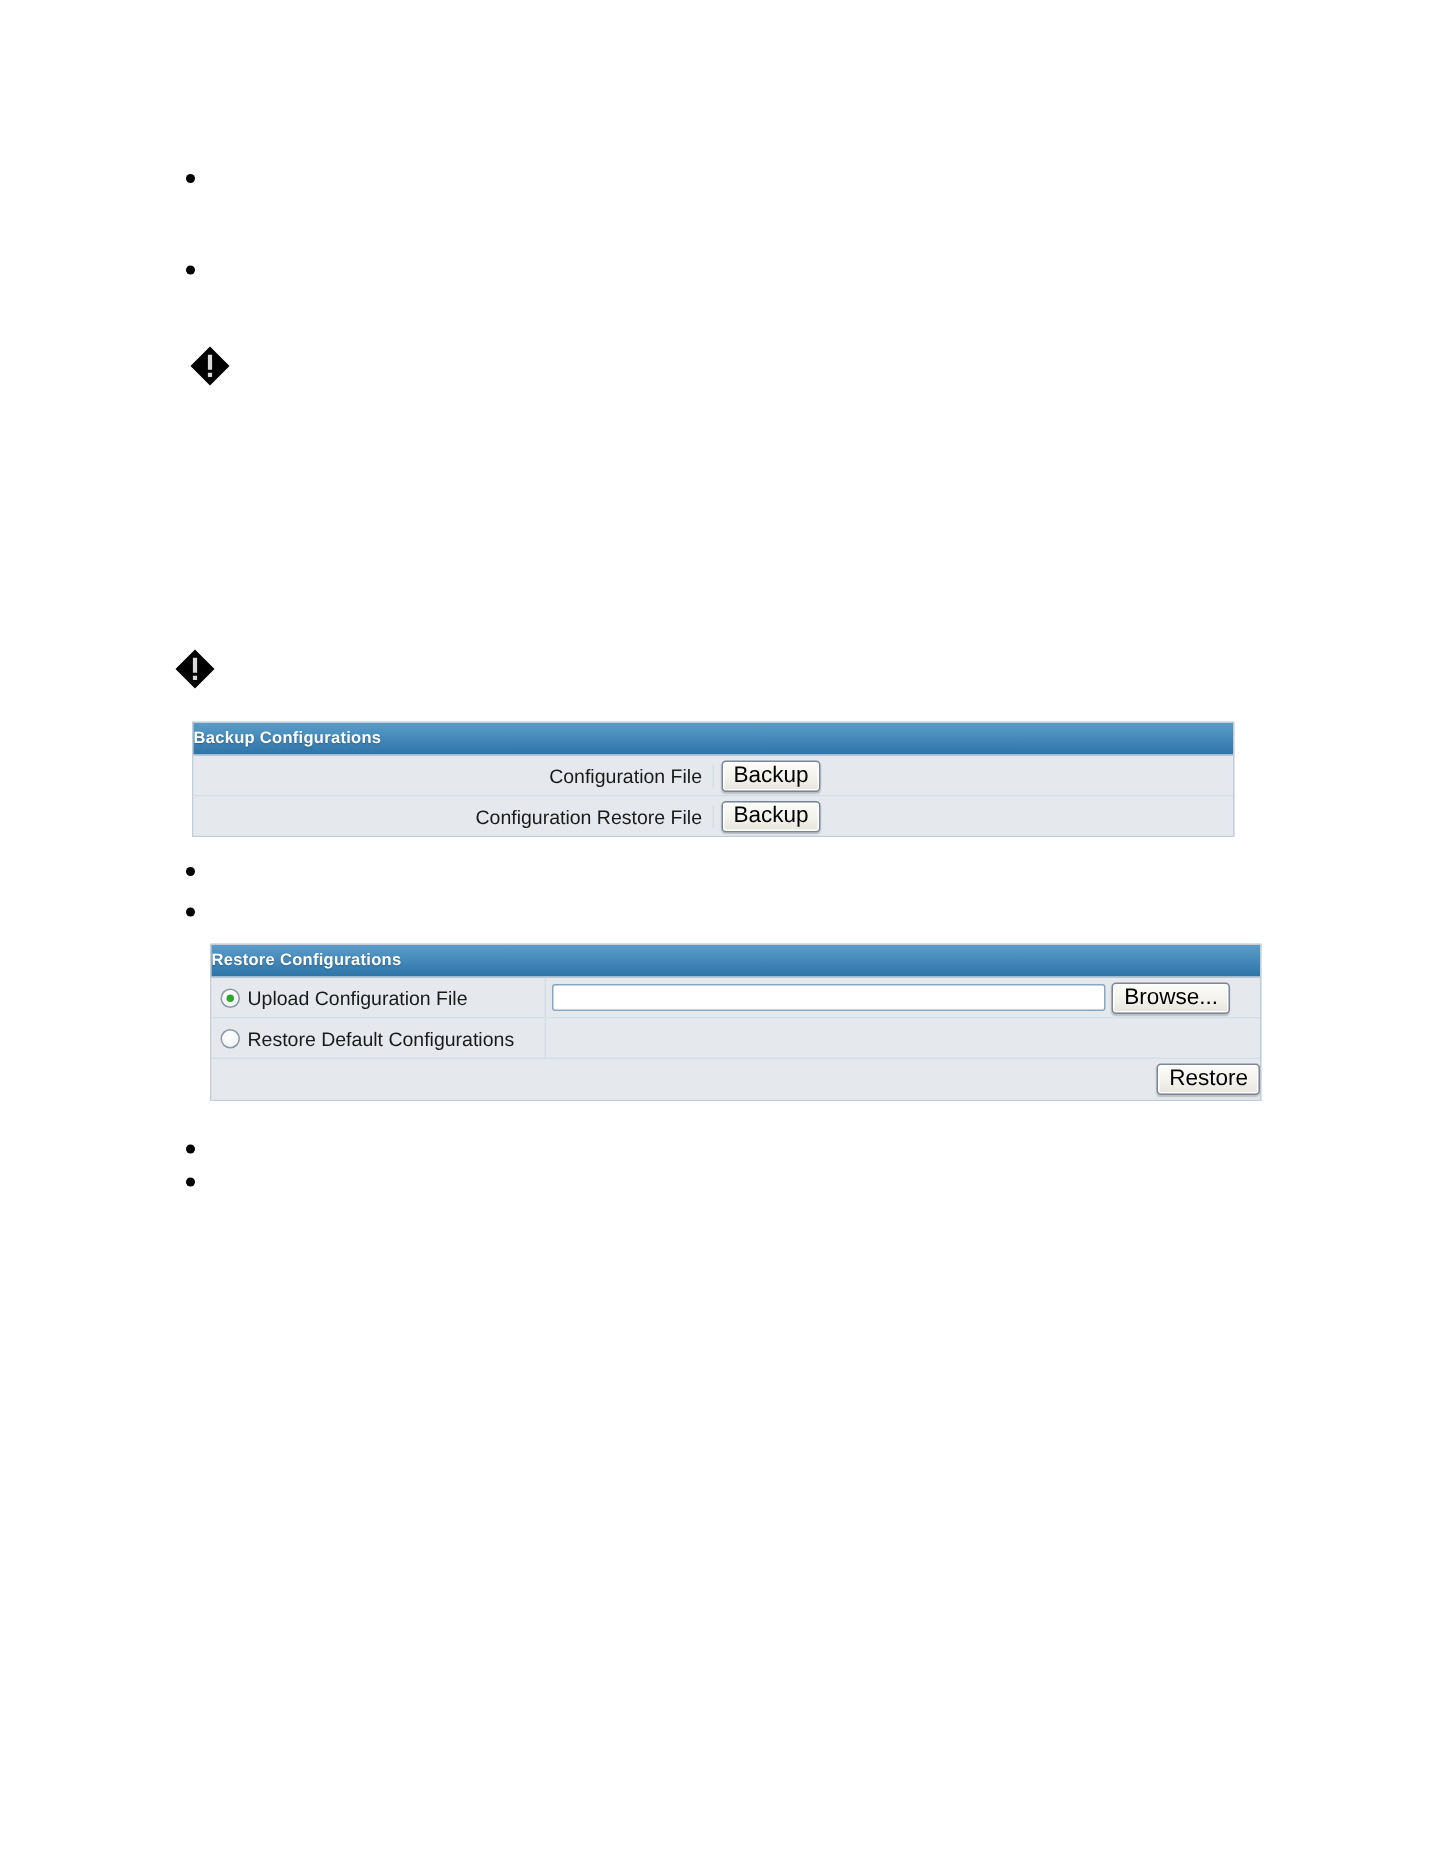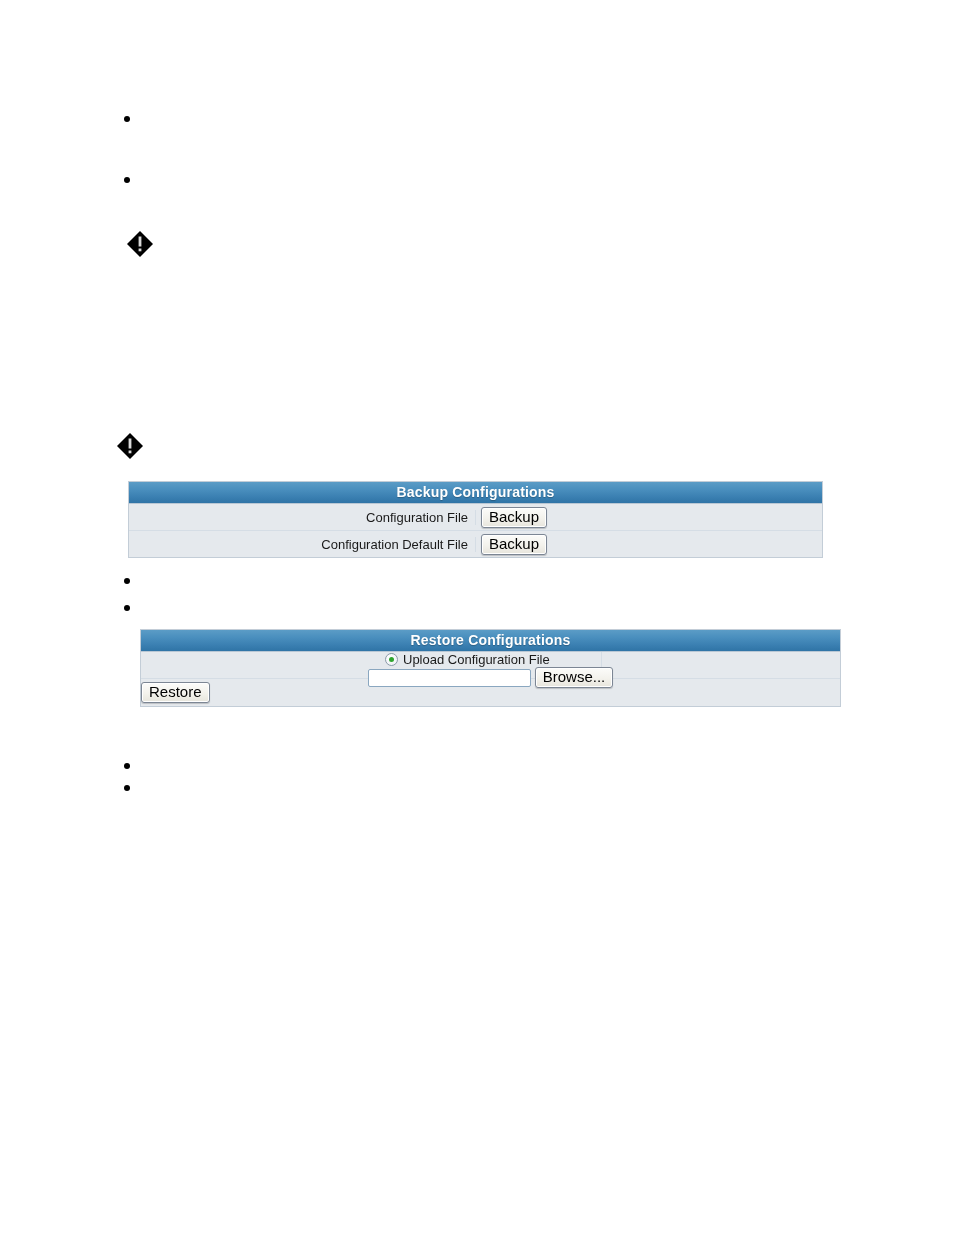--- a/index.html
+++ b/index.html
@@ -37,22 +37,22 @@
   
   .panel {
     position: absolute;
     background: #e5e9ed;
     border: 1px solid #c3cdd7;
     box-sizing: border-box;
   }
   .panel-header {
     height: 21px;
     line-height: 21px;
-    text-align: center;
-    font-size: 14px;
+    text-align: left;
+    font-size: 11px;
     font-weight: bold;
     color: #ffffff;
     letter-spacing: 0.2px;
     background: linear-gradient(to bottom,
                 #5b9cc6 0%,
                 #4a8fbe 35%,
                 #3b80b2 70%,
                 #2f74a6 100%);
     border-bottom: 1px solid #b9c7d4;
     text-shadow: 0 1px 1px rgba(0,0,0,0.25);
@@ -100,48 +100,47 @@
     white-space: nowrap;
   }
 
   
   .rrow {
     display: flex;
     align-items: center;
     height: 26px;
     border-bottom: 1px solid #d5dde5;
     background: #e5e9ed;
-    flex-direction: column;
   }
   .rrow-label {
     width: 223px;
     box-sizing: border-box;
     padding-left: 6px;
     display: flex;
     align-items: center;
     gap: 5px;
     font-size: 13px;
     color: #1a1a1a;
     border-right: 1px solid #d5dde5;
     white-space: nowrap;
     height: 100%;
   }
   .rrow-field {
     flex: 1;
     display: flex;
     align-items: center;
     padding-left: 4px;
-    padding-right: 4px;
+    padding-right: 20px;
     gap: 4px;
     height: 100%;
   }
   .rrow-footer {
     display: flex;
     align-items: center;
-    justify-content: flex-start;
+    justify-content: flex-end;
     height: 27px;
     background: #e5e9ed;
   }
 
   
   .radio {
     width: 13px;
     height: 13px;
     border-radius: 50%;
     border: 1px solid #8b9aa8;
@@ -207,21 +206,21 @@
   <div class="panel-header">Backup Configurations</div>
 
   <div class="brow">
     <div class="brow-label">Configuration File</div>
     <div class="brow-field">
       <span class="win-btn">Backup</span>
     </div>
   </div>
 
   <div class="brow">
-    <div class="brow-label">Configuration Default File</div>
+    <div class="brow-label">Configuration Restore File</div>
     <div class="brow-field">
       <span class="win-btn">Backup</span>
     </div>
   </div>
 </div>
 
 <div class="doc-bullet" style="left:124px; top:578px;"></div>
 <div class="doc-bullet" style="left:124px; top:605px;"></div>
 
 <div class="panel" style="left:140px; top:629px; width:701px;">
@@ -232,20 +231,27 @@
     <div class="rrow-label">
       <span class="radio checked"></span>
       <span>Upload Configuration File</span>
     </div>
     <div class="rrow-field">
       <input class="txt-input" type="text" placeholder="" style="">
       <span class="win-btn">Browse...</span>
     </div>
   </div>
 
+  <div class="rrow">
+    <div class="rrow-label">
+      <span class="radio"></span>
+      <span>Restore Default Configurations</span>
+    </div>
+    <div class="rrow-field"></div>
+  </div>
 
   <div class="rrow-footer">
     <span class="win-btn">Restore</span>
   </div>
 </div>
 
 <div class="doc-bullet" style="left:124px; top:763px;"></div>
 <div class="doc-bullet" style="left:124px; top:785px;"></div>
 
 </body></html>

